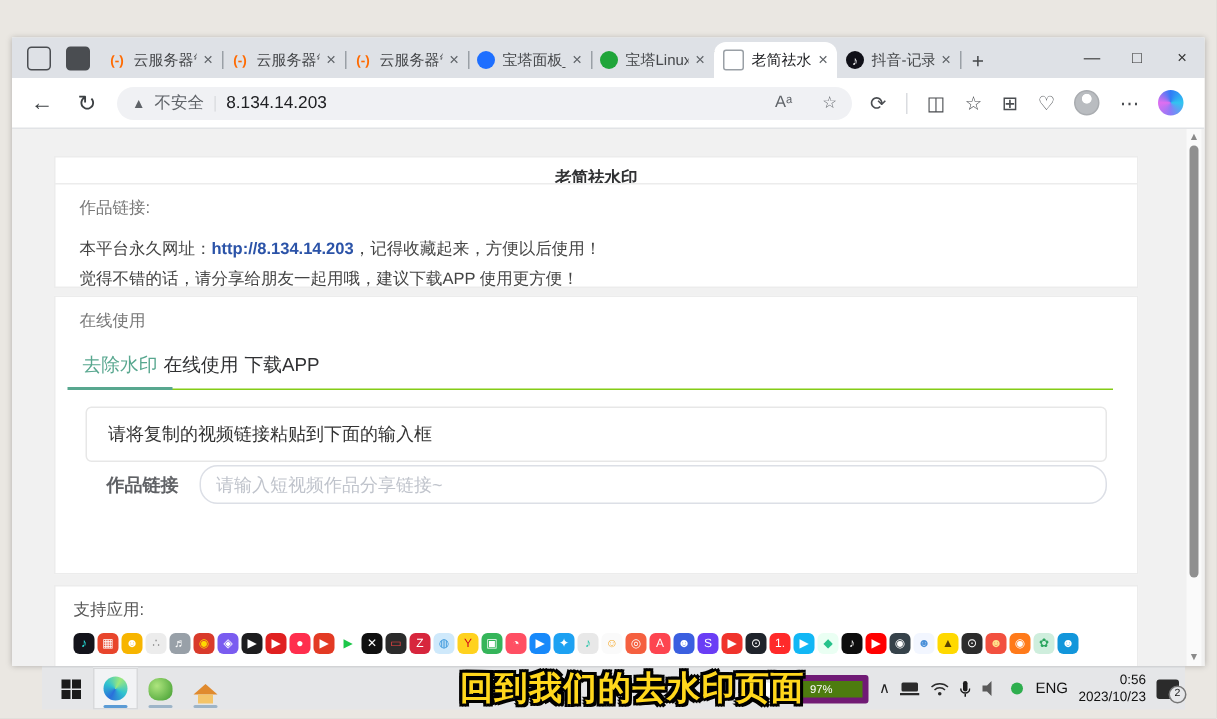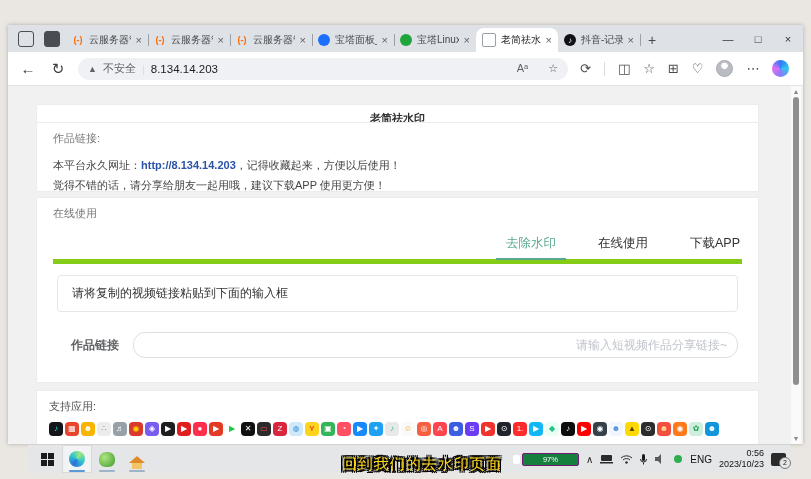--- a/index.html
+++ b/index.html
@@ -35,28 +35,28 @@
   
   .content{position:absolute;left:0;top:61px;width:795px;height:358px;background:#f1f1f1;overflow:hidden;}
   .card{position:absolute;left:28px;width:723px;background:#fff;border:1px solid #ececec;box-sizing:border-box;}
   .card.title-card{top:2px;height:28px;display:flex;align-items:center;justify-content:center;font-size:11px;font-weight:bold;color:#303133;margin-top:16px;}
   .card.info-card{top:36px;height:70px;padding:8px 16px;font-size:11px;color:#555;}
   .info-heading{color:#777;margin-bottom:12px;}
   .info-line{margin-top:5px;color:#444;}
   .info-line a{color:var(--blue);font-weight:bold;text-decoration:none;}
   .card.online-card{top:111px;height:186px;padding:8px 16px;}
   .online-heading{font-size:11px;color:#777;}
-  .ptabs{display:flex;justify-content:flex-end;gap:38px;border-bottom:5px solid #84cc16;margin-top:8px;}
+  .ptabs{display:flex;justify-content:flex-start;border-bottom:1px solid #84cc16;margin-top:8px;}
   .ptab{font-size:12.5px;color:#303133;padding:6px 2px 7px;position:relative;}
   .ptab.active{color:var(--teal);}
   .ptab.active:after{content:"";position:absolute;left:-8px;right:-8px;bottom:-1px;height:2px;background:var(--teal);}
   .hintbox{margin:11px 4px 0;border:1px solid #e7e7e7;border-radius:4px;padding:9px 14px;font-size:12px;color:#333;}
-  .formrow{display:flex;align-items:center;margin:20px 4px 0;gap:14px;}
+  .formrow{display:flex;align-items:center;margin:2px 4px 0;gap:14px;}
   .formlabel{font-size:12px;font-weight:bold;color:#606266;padding-left:14px;white-space:nowrap;}
-  .forminput{flex:1;height:26px;border:1px solid #dcdfe6;border-radius:12px;font-size:12px;padding:0 10px;color:#606266;box-sizing:border-box;outline:none;background:#fff;text-align:right;}
+  .forminput{flex:1;height:26px;border:1px solid #dcdfe6;border-radius:12px;font-size:12px;padding:0 10px;color:#606266;box-sizing:border-box;outline:none;background:#fff;}
   .forminput::placeholder{color:#c0c4cc;}
   .gobtn{margin:12px 20px 0;height:27px;border:none;border-radius:14px;background:linear-gradient(180deg,#fc7a28,#f65f10);color:#fff;font-size:12.5px;width:calc(100% - 40px);display:block;}
   .card.support-card{top:304px;height:120px;padding:8px 12px;}
   .support-heading{font-size:11px;color:#555;}
   .iconsrow{display:flex;gap:2px;margin-top:8px;flex-wrap:nowrap;}
   .appico{width:14px;height:14px;border-radius:4px;flex:none;display:flex;align-items:center;justify-content:center;font-size:8px;line-height:1;}
   
   .scrollbar{position:absolute;right:2px;top:0;width:10px;height:358px;background:#fafafa;}
   .sb-arrow{position:absolute;left:0;width:10px;font-size:7px;color:#8a8a8a;text-align:center;}
   .sb-thumb{position:absolute;left:2px;top:11px;width:6px;height:288px;background:#8f8f8f;border-radius:3px;}
@@ -68,29 +68,29 @@
   .runline{position:absolute;bottom:1px;left:7px;right:7px;height:2px;background:#5b9bd5;border-radius:1px;}
   .winlogo{width:13px;height:13px;display:grid;grid-template-columns:6px 6px;grid-template-rows:6px 6px;gap:1px;}
   .winlogo span{background:#1b1b1b;}
   .edgeico{width:16px;height:16px;border-radius:50%;background:conic-gradient(from 210deg,#2a6fdb,#30c3cf,#9be87e,#30c3cf,#2a6fdb);}
   .greenico{width:16px;height:15px;border-radius:45% 45% 40% 40%;background:radial-gradient(circle at 35% 35%,#aee57e,#3f9b2f);}
   .homeico{width:0;height:0;border-left:8px solid transparent;border-right:8px solid transparent;border-bottom:7px solid #e08a2e;position:relative;}
   .homeico:after{content:"";position:absolute;left:-5px;top:7px;width:10px;height:6px;background:#f4c469;}
   .tray{margin-left:auto;display:flex;align-items:center;gap:7px;height:100%;}
   .battery{display:flex;align-items:center;gap:2px;}
   .plug{width:7px;height:9px;background:#fff;border-radius:2px;}
-  .battbadge{background:#15803d;border:1px solid #701a75;color:#fff;font-size:7.5px;padding:1px 20px;border-radius:2px;}
+  .battbadge{background:#4d7c0f;border:4px solid #701a75;color:#fff;font-size:7.5px;padding:1px 20px;border-radius:2px;}
   .trayglyph{font-size:10px;color:#222;}
   .tray svg{display:block;}
   .lang{font-size:10px;color:#111;}
   .datetime{font-size:9px;color:#111;text-align:right;line-height:1.25;}
   .notif{position:relative;width:15px;height:13px;background:#2b2b2b;border-radius:2px;}
   .notif .badge{position:absolute;right:-5px;bottom:-3px;width:10px;height:10px;border-radius:50%;background:#e7e8ea;border:1px solid #777;font-size:7px;display:flex;align-items:center;justify-content:center;color:#111;}
   
-  .subtitle{position:absolute;left:52%;transform:translateX(-50%);bottom:5px;font-size:15px;font-weight:400;letter-spacing:1px;color:var(--yellow);
+  .subtitle{position:absolute;left:52%;transform:translateX(-50%);bottom:5px;font-size:22px;font-weight:700;letter-spacing:1px;color:var(--yellow);
     text-shadow:-2px -2px 0 #000,2px -2px 0 #000,-2px 2px 0 #000,2px 2px 0 #000,0 -2px 0 #000,0 2px 0 #000,-2px 0 0 #000,2px 0 0 #000;white-space:nowrap;}
 </style>
 </head>
 <body>
 
 <div class="frame">
 
   <div class="browser">
 
     <div class="tabstrip">

